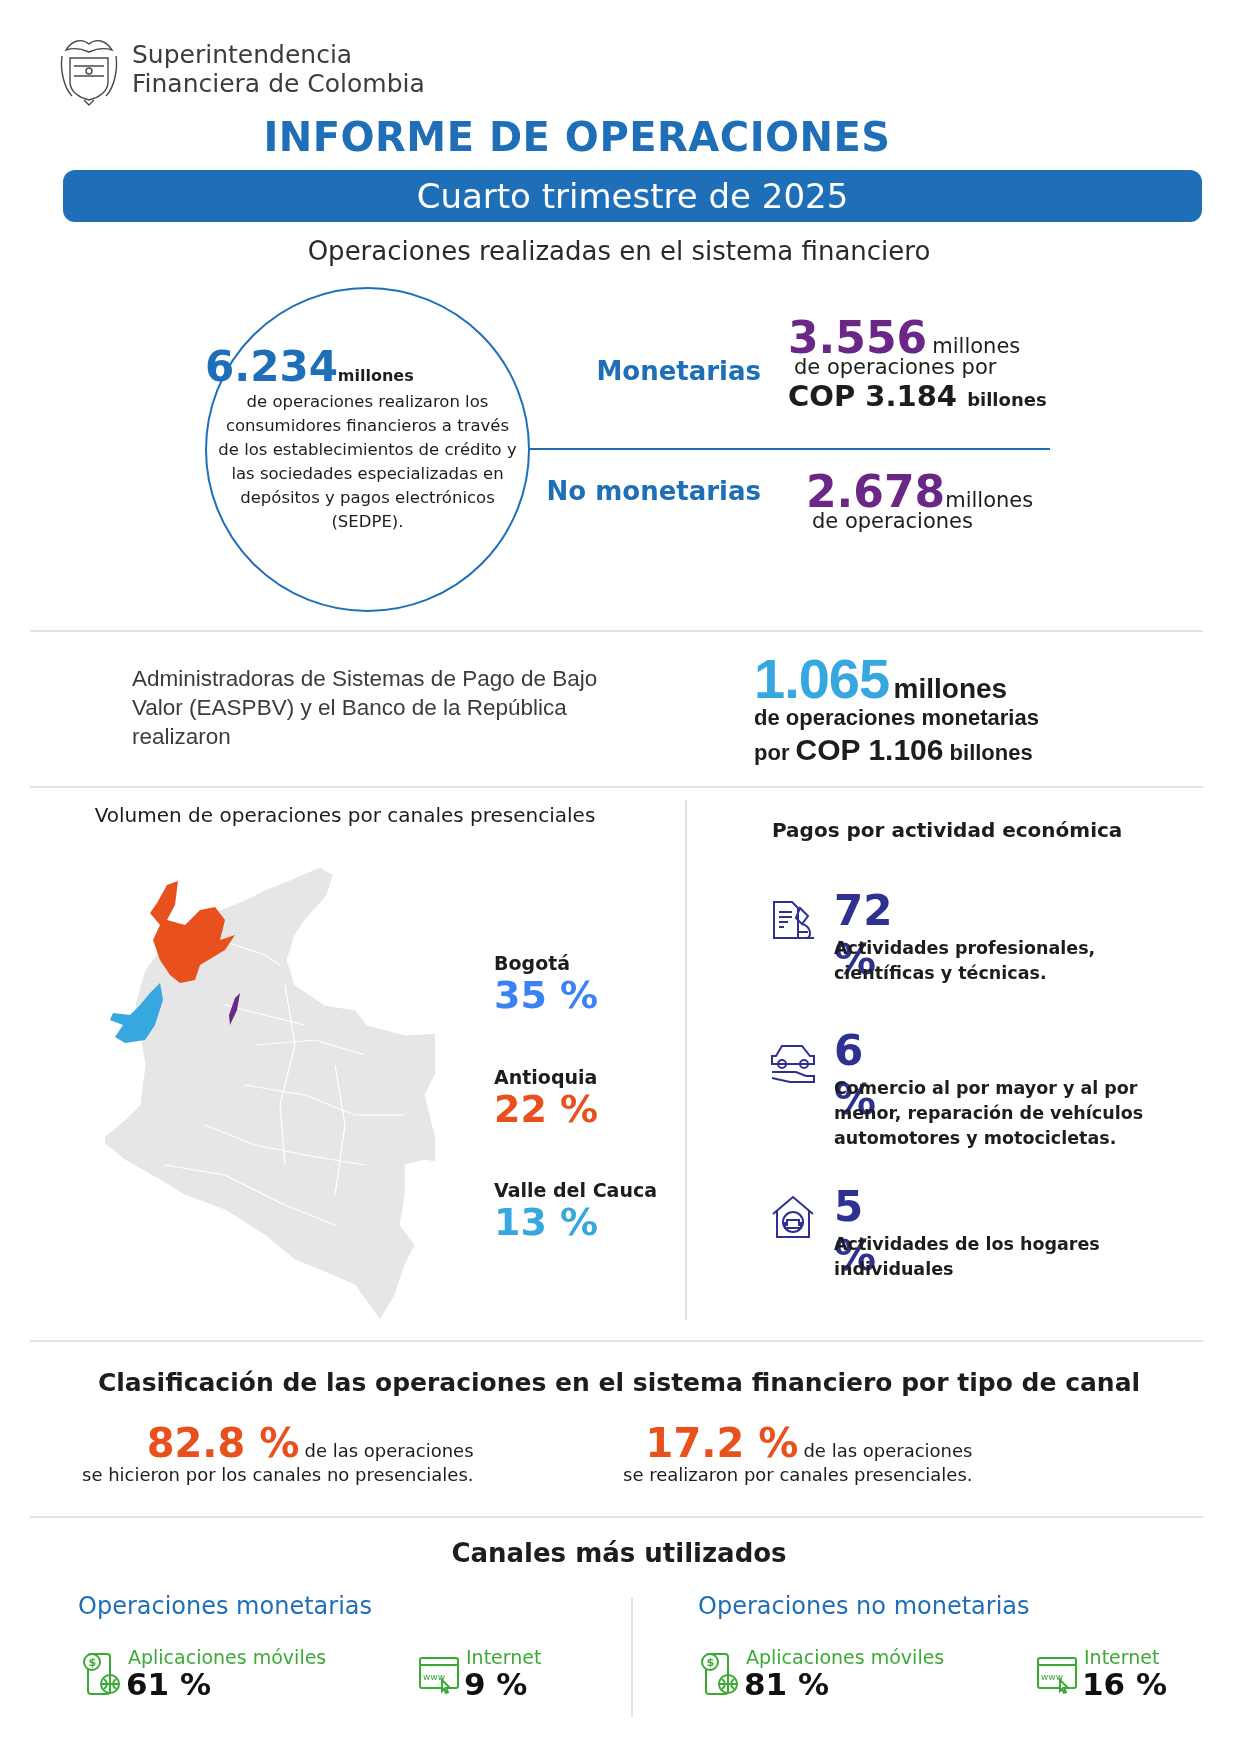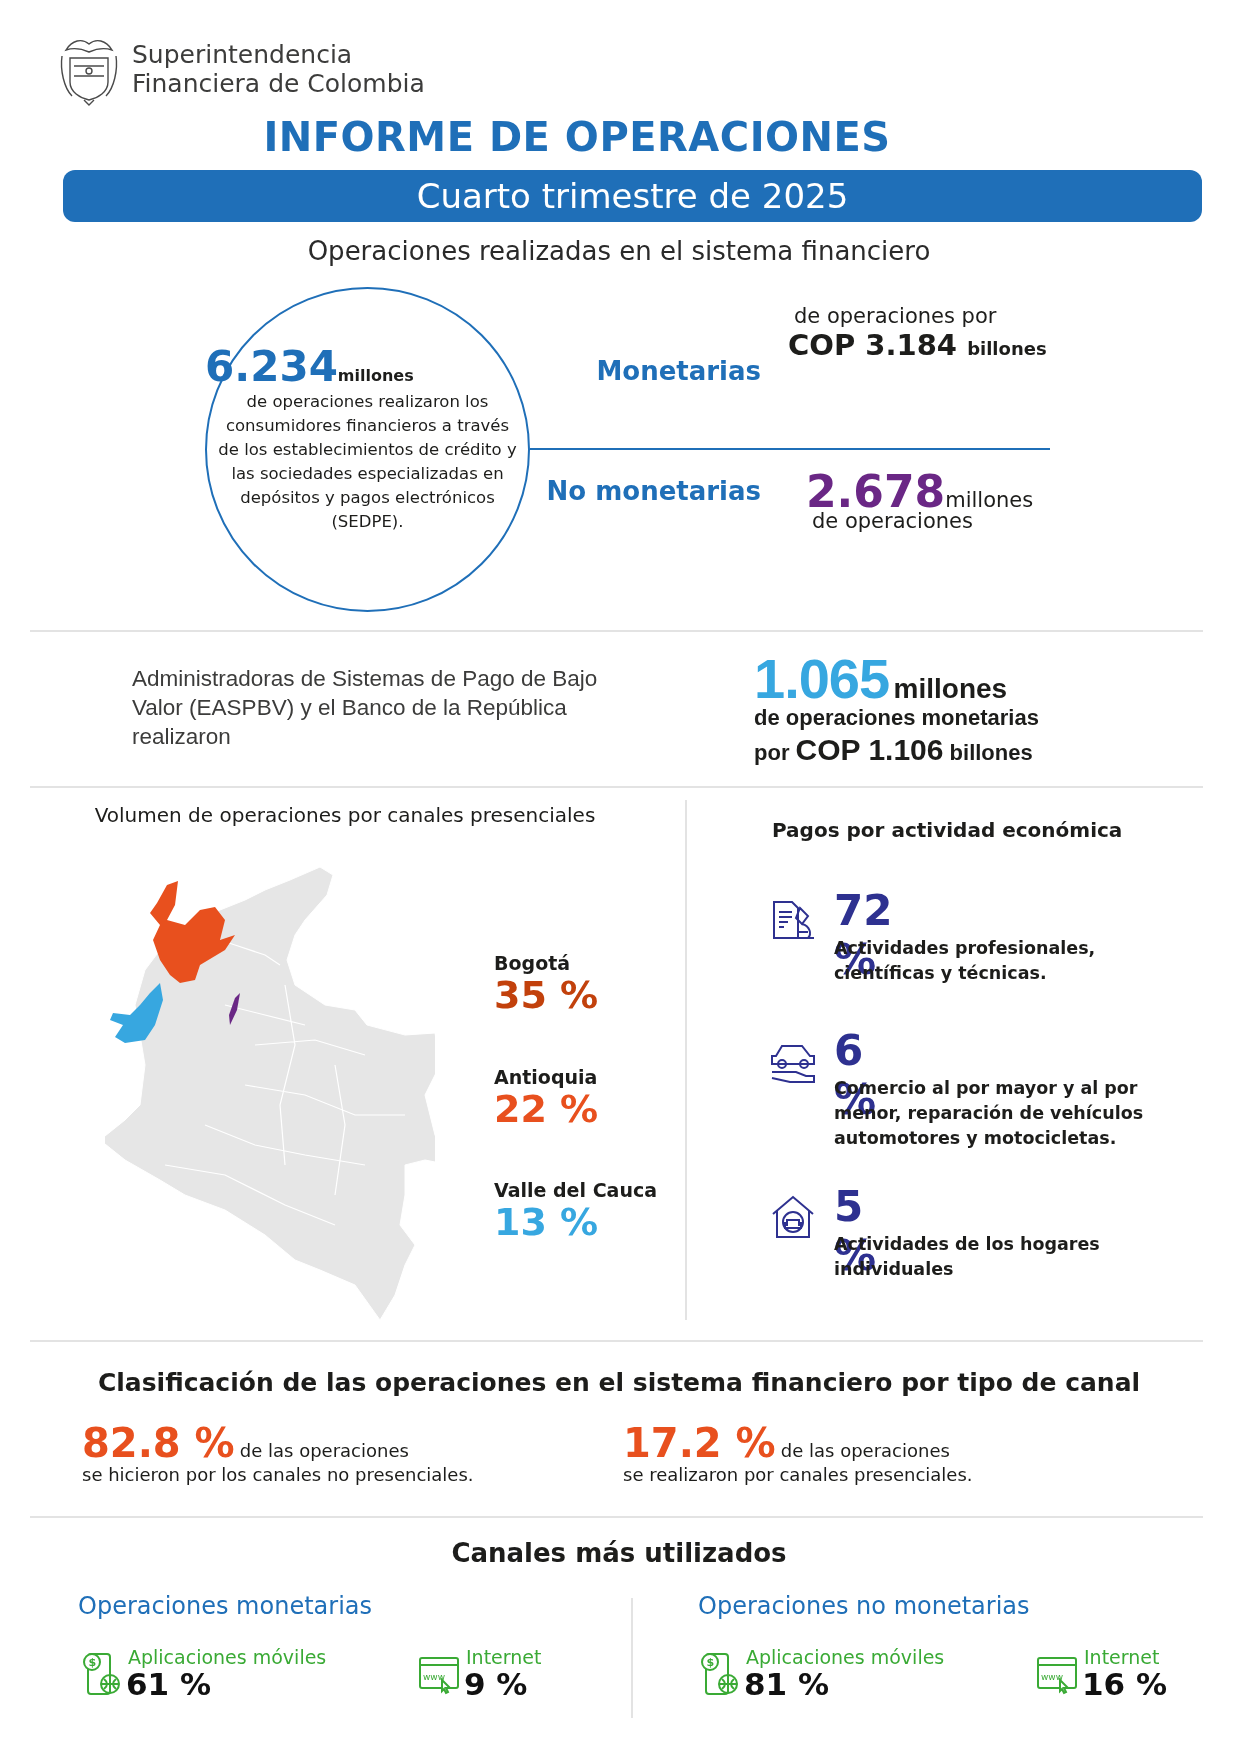--- a/index.html
+++ b/index.html
@@ -55,21 +55,21 @@
 
   
   .act-title { left: 772px; top: 818px; font-size: 20px; font-weight: bold; color: #1d1d1b; }
   .act-item { left: 770px; }
   .act-icon { position: absolute; left: 0; top: 4px; width: 46px; height: 46px; }
   .act-pct { position: absolute; left: 64px; top: -8px; font-size: 42px; font-weight: bold; color: #2e3190; }
   .act-desc { position: absolute; left: 64px; top: 42px; width: 340px; font-size: 17.5px; font-weight: bold; line-height: 25px; color: #1d1d1b; }
 
   
   .clas-title { left: 0; width: 1238px; top: 1368px; text-align: center; font-size: 25px; font-weight: bold; color: #1d1d1b; }
-  .clas-item { top: 1420px; }
+  .clas-item { top: 1420px; text-align: right; }
   .clas-pct { font-size: 40px; font-weight: bold; color: #e8501e; }
   .clas-mid { font-size: 18px; color: #1d1d1b; }
   .clas-l2 { font-size: 18px; color: #1d1d1b; margin-top: -2px; }
 
   
   .can-title { left: 0; width: 1238px; top: 1538px; text-align: center; font-size: 26px; font-weight: bold; color: #1d1d1b; }
   .vline2 { left: 631px; top: 1598px; width: 2px; height: 120px; background: #e3e3e3; }
   .can-sub { top: 1592px; font-size: 24px; color: #1f6fb8; }
   .can-item { top: 1650px; }
   .can-icon { position: absolute; left: 0; top: 0; width: 44px; height: 50px; }
@@ -99,20 +99,21 @@
 
 <div class="abs circle"></div>
 <div class="abs circle-big">
   <span class="num">6.234</span><span class="unit">millones</span>
 </div>
 <div class="abs circle-text">de operaciones realizaron los consumidores financieros a través de los establecimientos de crédito y las sociedades especializadas en depósitos y pagos electrónicos (SEDPE).</div>
 <div class="abs hline-blue"></div>
 
 <div class="abs lbl-mon">Monetarias</div>
 <div class="abs mon-block">
+  <div><span class="purple-num">3.556</span> <span class="unit-dark">millones</span></div>
   <div class="line2" style="margin-top:-8px">de operaciones por</div>
   <div class="cop-line"><span>COP 3.184</span> <span class="unit">billones</span></div>
 </div>
 
 <div class="abs lbl-nomon">No monetarias</div>
 <div class="abs nomon-block">
   <div><span class="purple-num">2.678</span><span class="unit-dark">millones</span></div>
   <div class="line2" style="margin-top:-8px">de operaciones</div>
 </div>
 
@@ -135,21 +136,21 @@
 <svg class="abs map-svg" viewBox="0 0 330 460">
   <path d="M215 2 L228 10 L222 30 L200 55 L190 70 L182 95 L190 120 L205 130 L220 140 L250 145 L262 160 L300 170 L330 168 L335 200 L320 230 L330 270 L345 300 L320 295 L300 300 L300 330 L295 360 L310 380 L300 400 L290 430 L275 455 L250 420 L215 405 L190 395 L160 370 L120 345 L80 330 L55 315 L20 295 L-5 275 L20 255 L35 240 L40 200 L35 170 L30 140 L40 105 L55 85 L75 70 L95 55 L115 45 L140 35 L160 25 L185 15 Z" fill="#e6e6e6" stroke="#ffffff" stroke-width="1"></path>
   <path d="M100 70 L130 80 L160 90 L175 100 M120 140 L160 150 L200 160 M150 180 L210 175 L260 190 M140 220 L200 230 L250 250 L300 250 M100 260 L150 280 L200 290 L260 300 M60 300 L120 310 L180 340 L230 360 M180 120 L190 180 L175 240 L180 300 M230 200 L240 260 L230 330" fill="none" stroke="#ffffff" stroke-width="1.2"></path>
   <path d="M62 20 L73 16 L70 40 L62 55 L80 60 L95 45 L110 42 L120 55 L115 75 L130 70 L120 85 L95 100 L90 115 L75 118 L65 110 L55 95 L48 75 L55 60 L45 48 L52 38 Z" fill="#e8501e"></path>
   <path d="M45 128 L55 118 L58 135 L50 160 L40 175 L20 178 L10 172 L18 160 L5 155 L8 148 L25 150 L35 140 Z" fill="#37a7e0"></path>
   <path d="M130 133 L135 128 L132 145 L125 160 L124 150 Z" fill="#6a2785"></path>
 </svg>
 
 <div class="abs dept" style="top:952px">
   <div class="dept-name">Bogotá</div>
-  <div class="dept-pct" style="color:#c2410c">35 %</div>
+  <div class="dept-pct" style="color:#3b82f6">35 %</div>
 </div>
 <div class="abs dept" style="top:1066px">
   <div class="dept-name">Antioquia</div>
   <div class="dept-pct" style="color:#e8501e">22 %</div>
 </div>
 <div class="abs dept" style="top:1179px">
   <div class="dept-name">Valle del Cauca</div>
   <div class="dept-pct" style="color:#37a7e0">13 %</div>
 </div>
 

